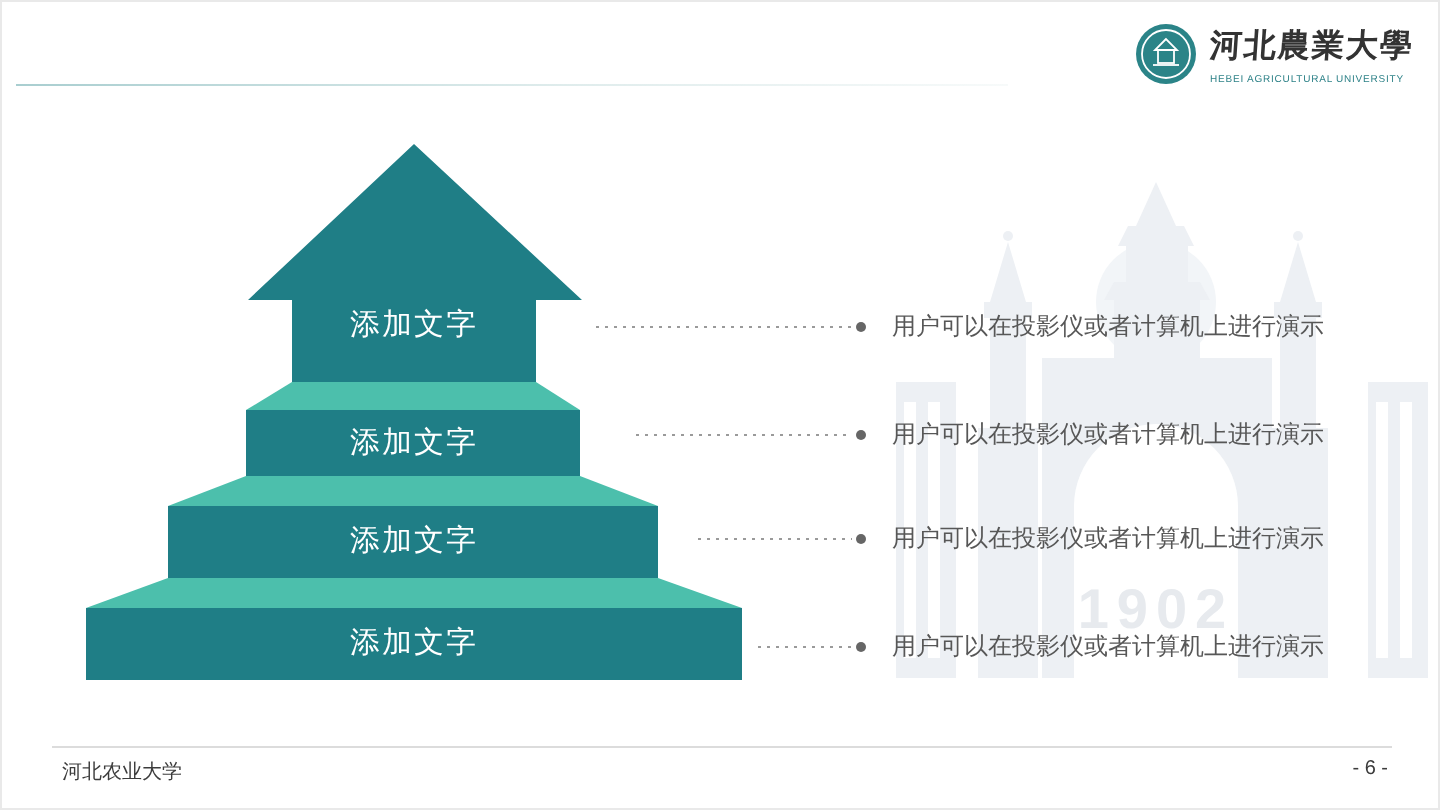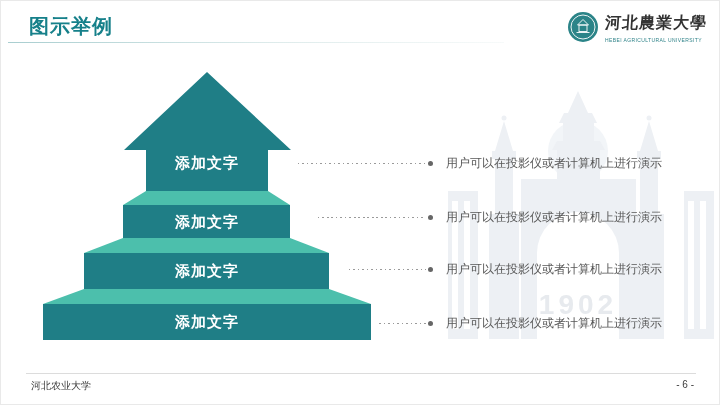--- a/index.html
+++ b/index.html
@@ -28,21 +28,21 @@
   .logo-en {
     display:flex; justify-content:space-between; width:97px; margin-top:3px;
     font-size:5px; color:#2e8288; letter-spacing:0.4px; white-space:nowrap;
   }
   
   .watermark { position:absolute; left:430px; top:70px; pointer-events:none; }
   
   .pyramid-svg { position:absolute; left:0; top:0; pointer-events:none; }
   .tier-label {
     position:absolute; width:120px; left:146px; text-align:center;
-    color:#ffffff; font-weight:bold; font-size:15px; line-height:16px;
+    color:#ffffff; font-weight:normal; font-size:15px; line-height:16px;
     letter-spacing:1px; white-space:nowrap;
   }
   .tl0 { top:154px; } .tl1 { top:213px; } .tl2 { top:262px; } .tl3 { top:313px; }
   
   .callout { position:absolute; height:14px; display:flex; align-items:center; }
   .c0 { top:155px; left:297px; } .c1 { top:209px; left:317px; }
   .c2 { top:261px; left:348px; } .c3 { top:315px; left:378px; }
   .dotline {
     height:1px; align-self:center;
     background:repeating-linear-gradient(90deg,#9a9a9a 0 1.5px,transparent 1.5px 4.5px);
@@ -53,21 +53,20 @@
   
   .footer-rule { position:absolute; left:25px; top:372px; width:670px; height:1px; background:#dcdcdc; }
   .footer-left { position:absolute; left:30px; top:378px; font-size:10px; color:#3c3c3c; }
   .footer-page { position:absolute; right:25px; top:378px; font-size:10px; color:#3c3c3c; }
 </style>
 </head>
 <body>
 
 <div class="slide">
 
-  <div class="page-title">图示举例</div>
   <div class="title-rule"></div>
 
   <div class="logo">
     <svg class="logo-seal" viewBox="0 0 32 32">
       <circle cx="16" cy="16" r="15" fill="#2b8488"></circle>
       <circle cx="16" cy="16" r="12" fill="none" stroke="#ffffff" stroke-width="0.9"></circle>
       <path d="M16 8.5 L10.5 14 H21.5 Z" fill="none" stroke="#ffffff" stroke-width="0.9"></path>
       <rect x="12" y="14" width="8" height="6.5" fill="none" stroke="#ffffff" stroke-width="0.9"></rect>
       <line x1="9.5" y1="21.5" x2="22.5" y2="21.5" stroke="#ffffff" stroke-width="0.9"></line>
     </svg>

